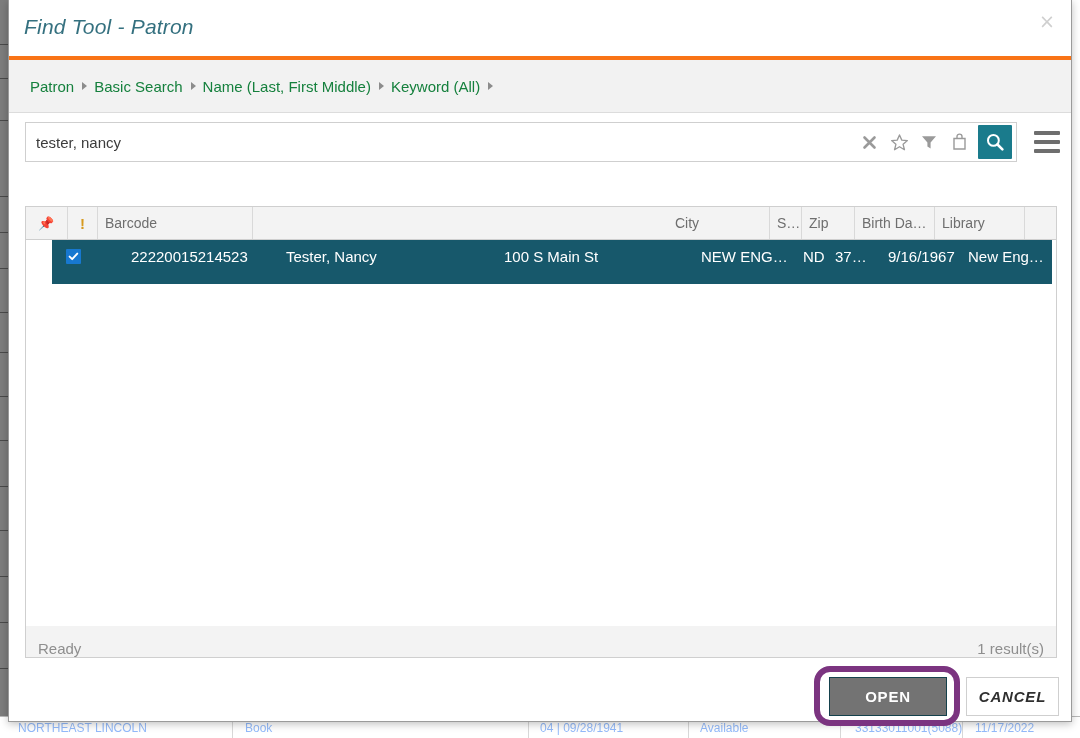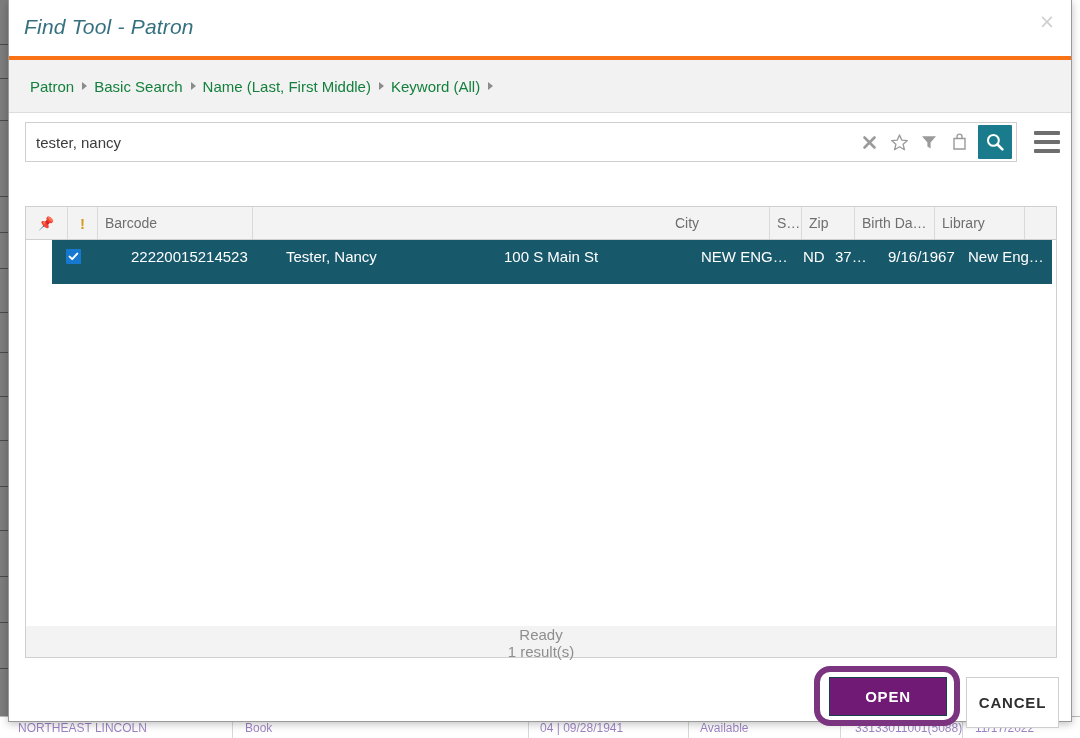--- a/index.html
+++ b/index.html
@@ -44,21 +44,21 @@
     left: 0; bottom: 0;
     width: 1080px; height: 22px;
     background: #ffffff;
     border-top: 1px solid #b9b9b9;
     overflow: hidden;
   }
   .bg-bottom-table .bg-cell {
     position: absolute;
     top: 4px;
     font-size: 12px;
-    color: #4c1d95;
+    color: #3b82f6;
     white-space: nowrap;
     opacity: .55;
   }
   .bg-bottom-table .vline {
     position: absolute;
     top: 0; width: 1px; height: 22px;
     background: #d8d8d8;
   }
 
   
@@ -243,26 +243,25 @@
   .row-check svg { display: block; }
 
   
   .grid-status {
     position: absolute;
     left: 16px; top: 626px;
     width: 1032px; height: 32px;
     background: #f3f3f3;
     border: 1px solid #cfcfcf;
     border-top: none;
-    display: flex; align-items: center;
+    display: flex; align-items: flex-end;
     justify-content: space-between;
     padding: 0 12px;
     font-size: 15px;
     color: #8e8e8e;
-    flex-direction: column;
   }
 
   
   .footer {
     position: absolute;
     left: 0; top: 668px;
     width: 1062px; height: 54px;
     background: #ffffff;
   }
   .count-only {
@@ -285,41 +284,42 @@
     left: 805px; top: 666px;
     width: 146px; height: 60px;
     border: 6px solid #7b3480;
     border-radius: 16px;
     background: transparent;
   }
   .btn-open {
     position: absolute;
     left: 820px; top: 677px;
     width: 118px; height: 39px;
-    background: #701a75;
+    background: #737373;
     border: 1px solid #14414c;
     color: #ffffff;
     font-size: 15px;
     font-weight: bold;
     letter-spacing: .8px;
     display: flex; align-items: center; justify-content: center;
     cursor: pointer;
   }
   .btn-cancel {
     position: absolute;
     left: 957px; top: 677px;
-    width: 93px; height: 51px;
+    width: 93px; height: 39px;
     background: #ffffff;
     border: 1px solid #cfcfcf;
     color: #2f2f2f;
     font-size: 15px;
     font-weight: bold;
     letter-spacing: .8px;
     display: flex; align-items: center; justify-content: center;
     cursor: pointer;
+    font-style: italic;
   }
 </style>
 </head>
 <body>
 
 <div id="page-root">
 
   <div class="bg-layer"></div>
   <div class="bg-left-strip"></div>
   <div class="bg-left-rows">

